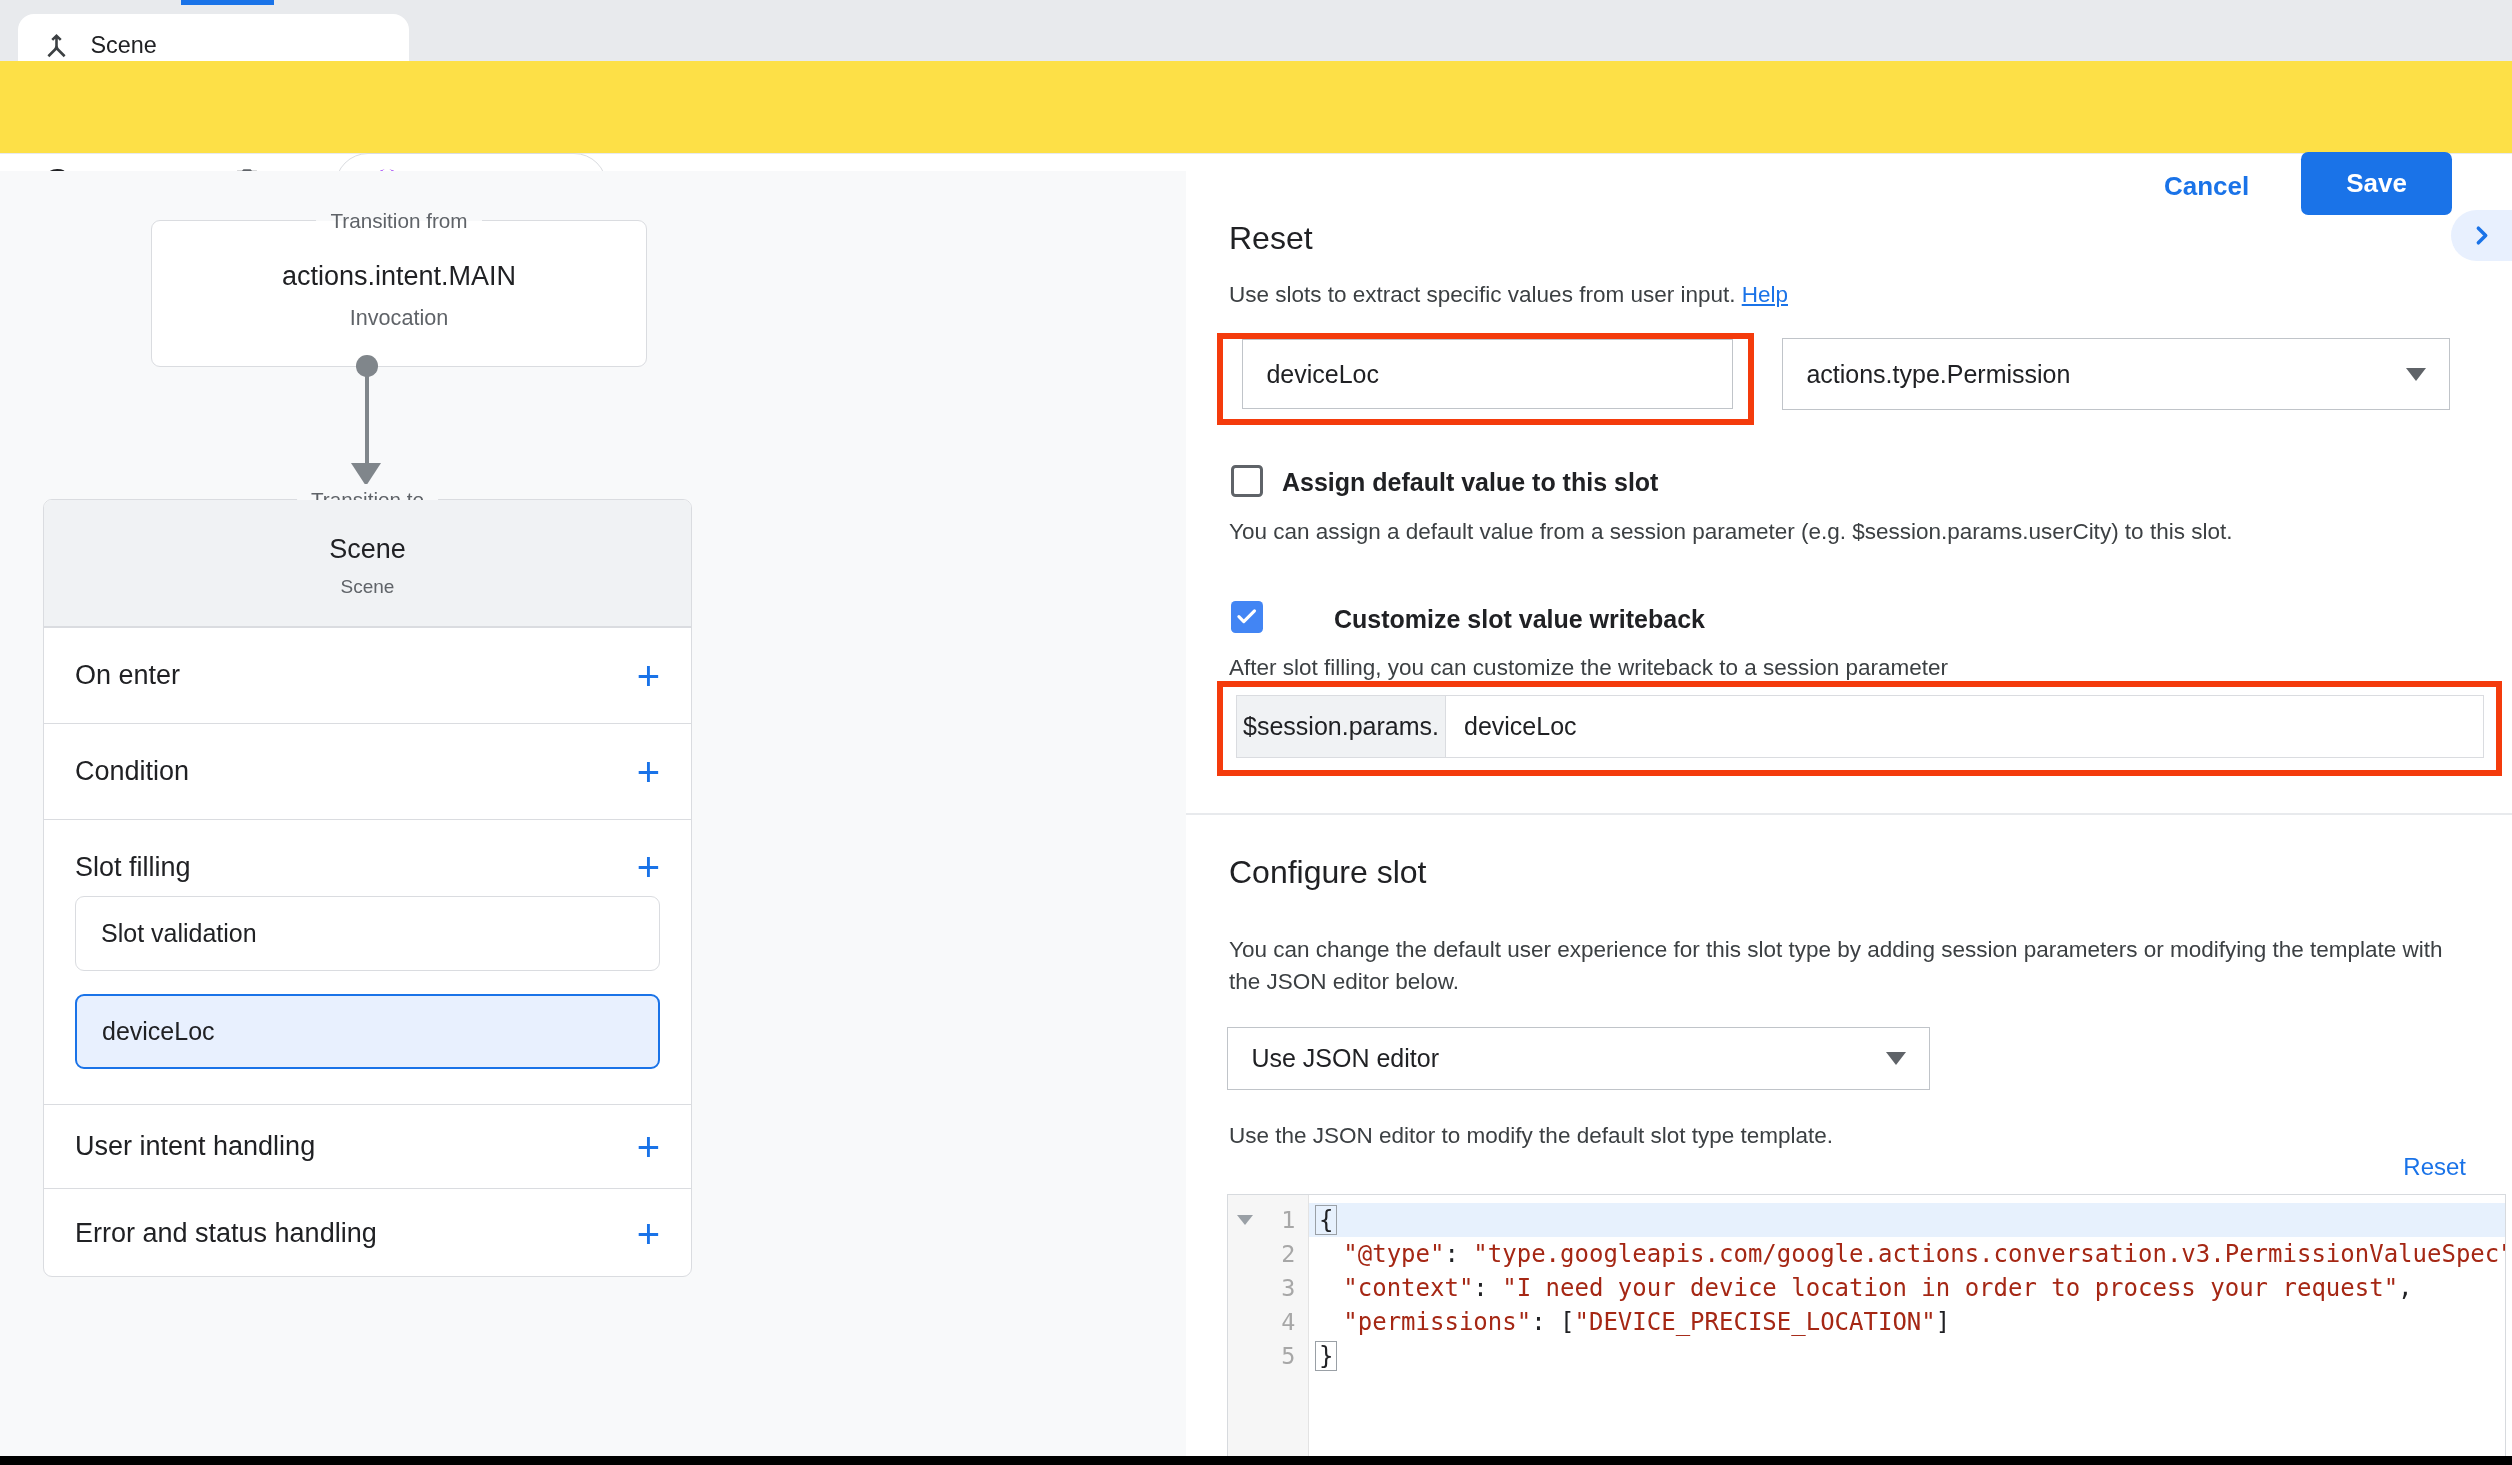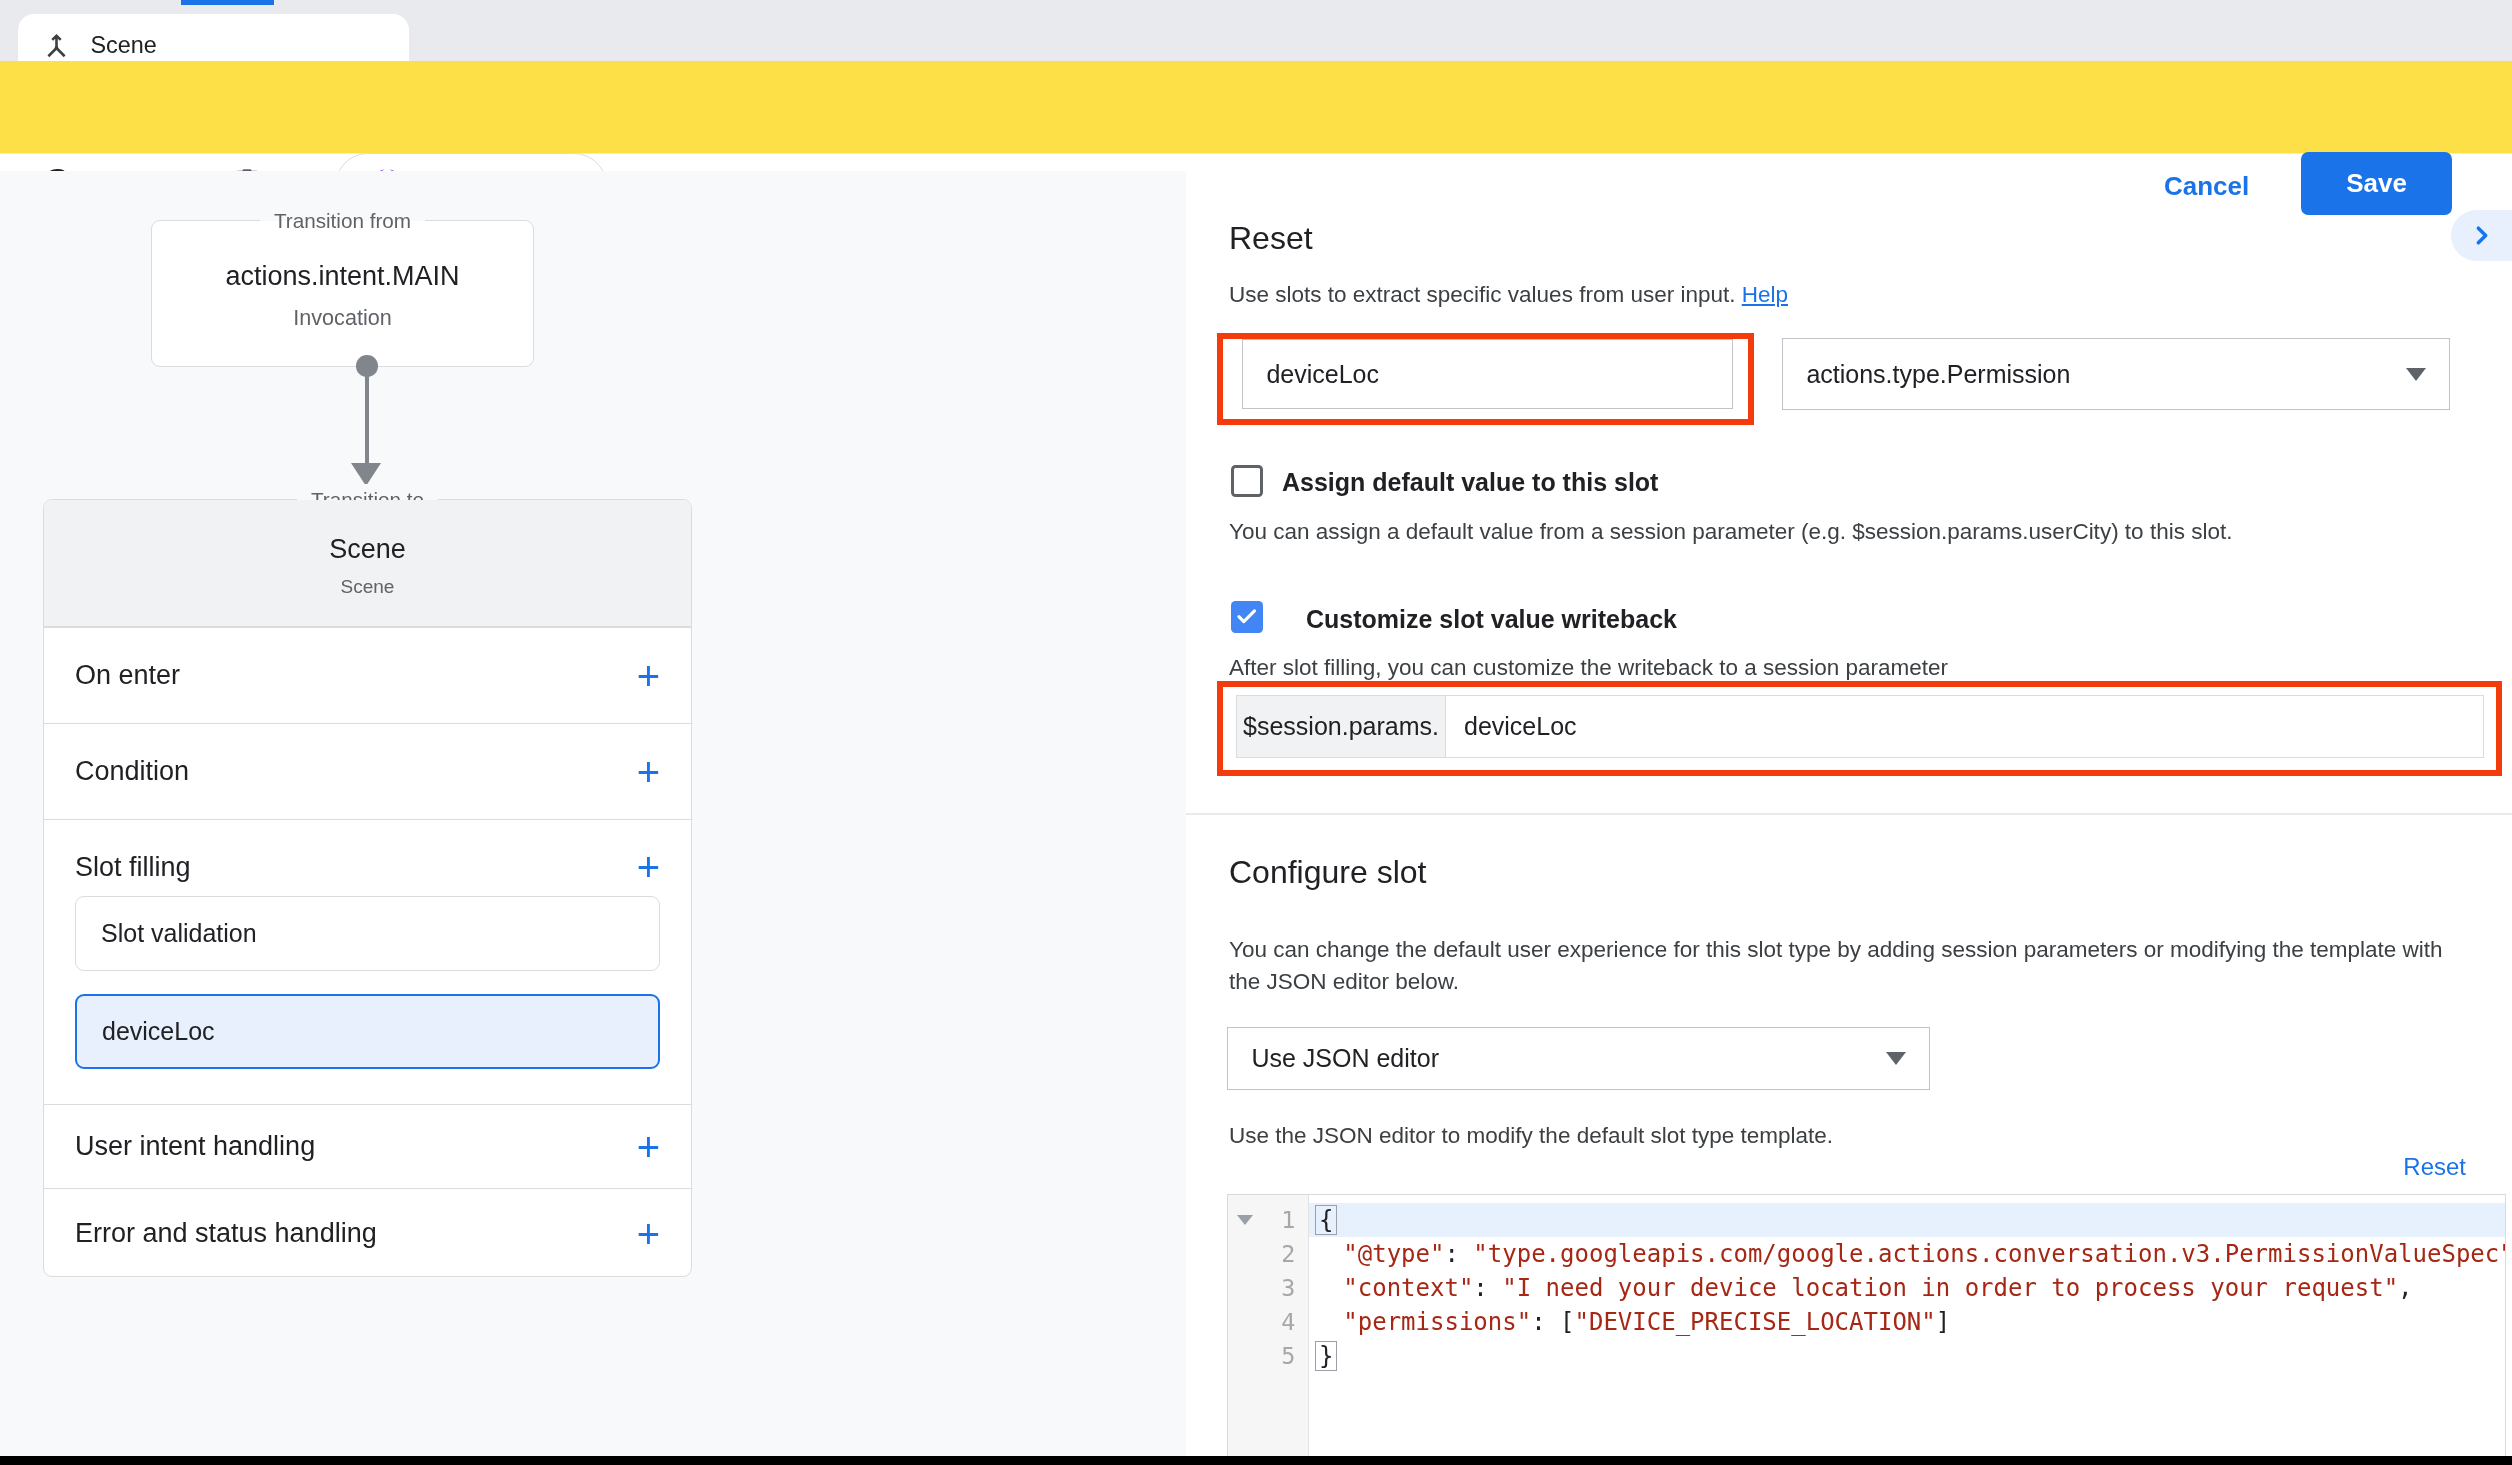--- a/index.html
+++ b/index.html
@@ -43,21 +43,21 @@
   .caret{width:0;height:0;border-left:11.7px solid transparent;border-right:11.7px solid transparent;
          border-top:14.4px solid #3c4043;}
   .cancel-link{position:absolute;left:2164px;top:110px;font-size:26px;font-weight:bold;color:var(--accent);cursor:pointer;}
   .save-btn{position:absolute;left:2301px;top:91px;width:151px;height:63px;background:var(--accent);
             border-radius:7.2px;color:#fff;font-size:26px;font-weight:bold;display:flex;align-items:center;
             justify-content:center;cursor:pointer;}
 
   
   .left-panel{position:absolute;left:0;top:171px;width:1186px;height:1295px;background:#f8f9fa;}
   .flow-box{position:absolute;background:#fff;border:1.8px solid var(--border);border-radius:9px;box-sizing:border-box;}
-  .from-box{left:151px;top:49px;width:383px;height:147px;text-align:center;}
+  .from-box{left:151px;top:49px;width:496px;height:147px;text-align:center;}
   .legend{position:absolute;top:-16px;left:50%;transform:translateX(-50%);padding:0 14.4px;font-size:20.7px;
           color:var(--txt2);line-height:32px;white-space:nowrap;
           background:linear-gradient(to bottom,#f8f9fa 50%,#ffffff 50%);}
   .legend-grey{background:linear-gradient(to bottom,#f8f9fa 50%,#f0f2f4 50%);}
   .from-title{margin-top:40px;font-size:27px;color:var(--txt);}
   .from-sub{margin-top:12.6px;font-size:21.6px;color:var(--txt2);}
   .conn-dot{position:absolute;left:356px;top:184px;width:21.6px;height:21.6px;border-radius:50%;background:#80868b;}
   .conn-line{position:absolute;left:365px;top:195px;width:3.6px;height:99px;background:#80868b;}
   .conn-arrow{position:absolute;left:351px;top:292px;width:0;height:0;
               border-left:15.3px solid transparent;border-right:15.3px solid transparent;border-top:23.4px solid #80868b;}
@@ -102,21 +102,21 @@
                 border-radius:26px 0 0 26px;display:flex;align-items:center;justify-content:center;cursor:pointer;}
   .collapse-btn svg{width:25px;height:25px;}
   .checkbox{position:absolute;width:32px;height:32px;box-sizing:border-box;border:3.6px solid #5f6368;border-radius:4.5px;cursor:pointer;background:#fff;}
   .checkbox.checked{border:none;background:var(--cb-blue);display:flex;align-items:center;justify-content:center;}
   .checkbox svg{width:23.4px;height:23.4px;display:none;}
   .checkbox.checked svg{display:block;}
   .cb1{left:1231px;top:465px;}
   .cb2{left:1231px;top:601px;}
   .cb-label{position:absolute;font-size:25px;font-weight:bold;color:var(--txt);}
   .cb1-label{left:1282px;top:468px;}
-  .cb2-label{left:1306px;top:605px;}
+  .cb2-label{left:1334px;top:605px;}
   .desc1{left:1229px;top:516px;}
   .desc2{left:1229px;top:652px;}
   .writeback{position:absolute;left:1236px;top:695px;width:1248px;height:63px;border:1.8px solid var(--border);
              box-sizing:border-box;display:flex;background:#fff;}
   .wb-prefix{width:209px;background:#f0f2f4;border-right:1.8px solid var(--border);display:flex;align-items:center;
              justify-content:center;font-size:25px;color:var(--txt);box-sizing:border-box;flex:0 0 auto;}
   .wb-input{flex:1;border:none;font-size:25px;color:var(--txt);font-family:"Liberation Sans",sans-serif;
             padding-left:18px;outline:none;background:#fff;}
   .section-divider{position:absolute;left:1186px;top:813px;width:1326px;height:1.8px;background:#e8eaed;}
   .config-title{left:1229px;top:854px;}

